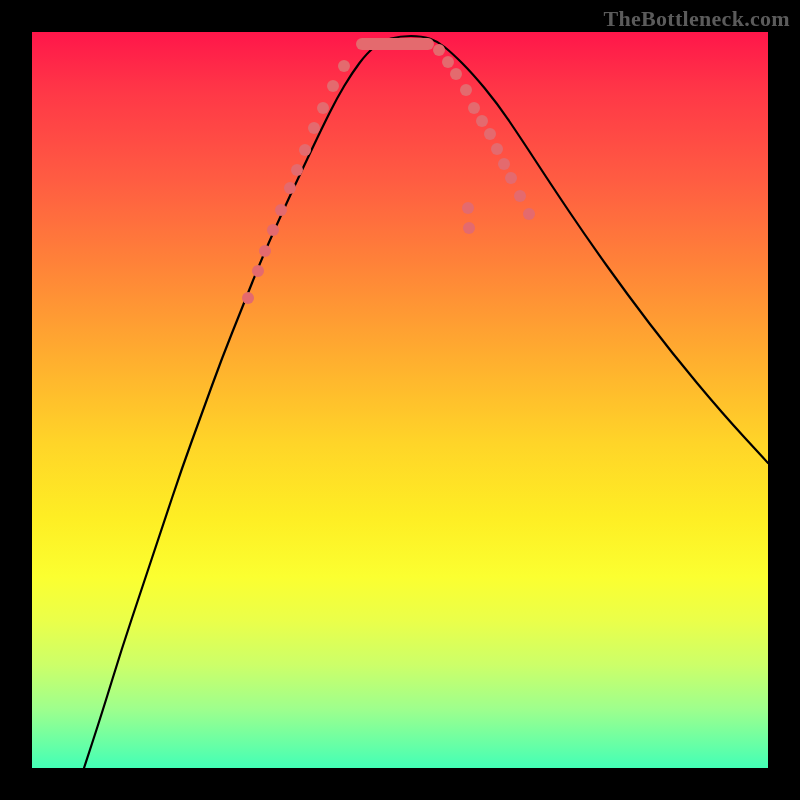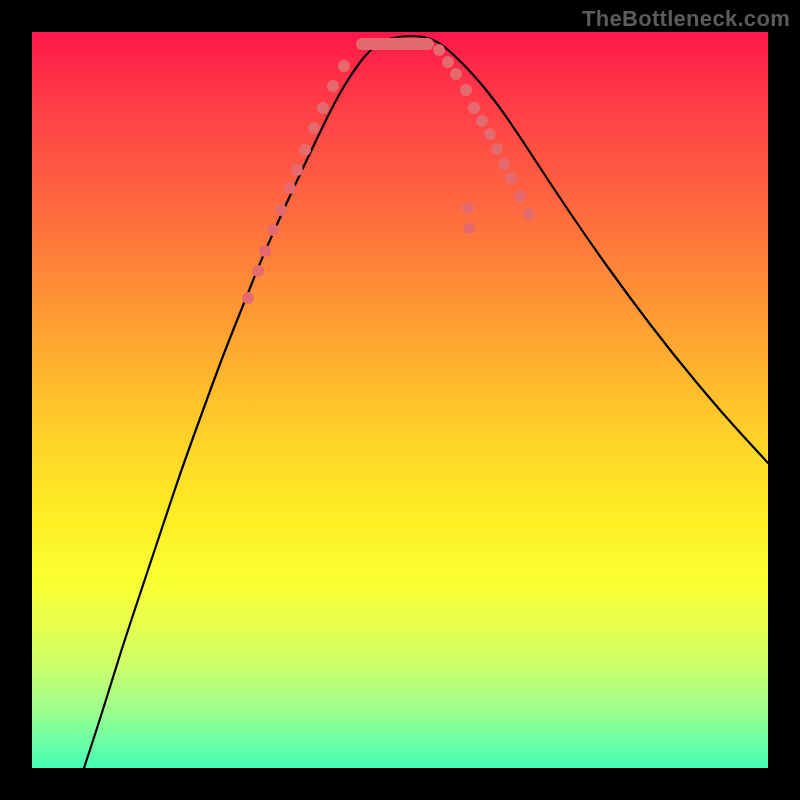--- a/index.html
+++ b/index.html
@@ -48,20 +48,21 @@
   }
   .watermark {
     position: absolute;
     top: 6px;
     right: 10px;
     color: #5b5b5b;
     font-size: 22px;
     font-weight: 600;
     letter-spacing: 0.3px;
     user-select: none;
+    font-family: Liberation Serif, serif;
   }
   svg.curve {
     position: absolute;
     inset: 0;
     width: 736px;
     height: 736px;
     display: block;
   }
   .curve-path {
     fill: none;

